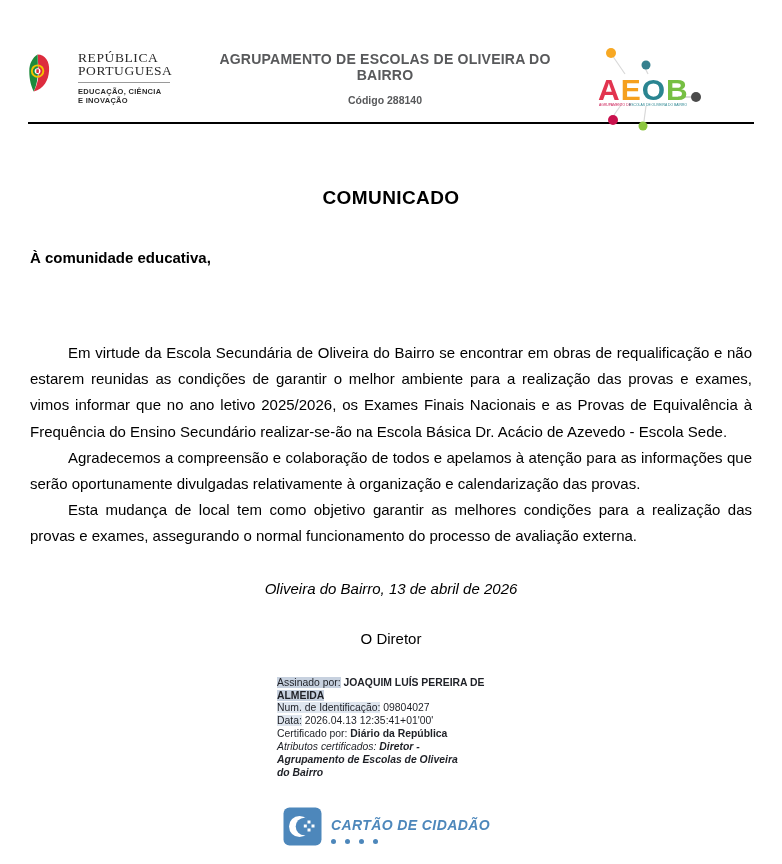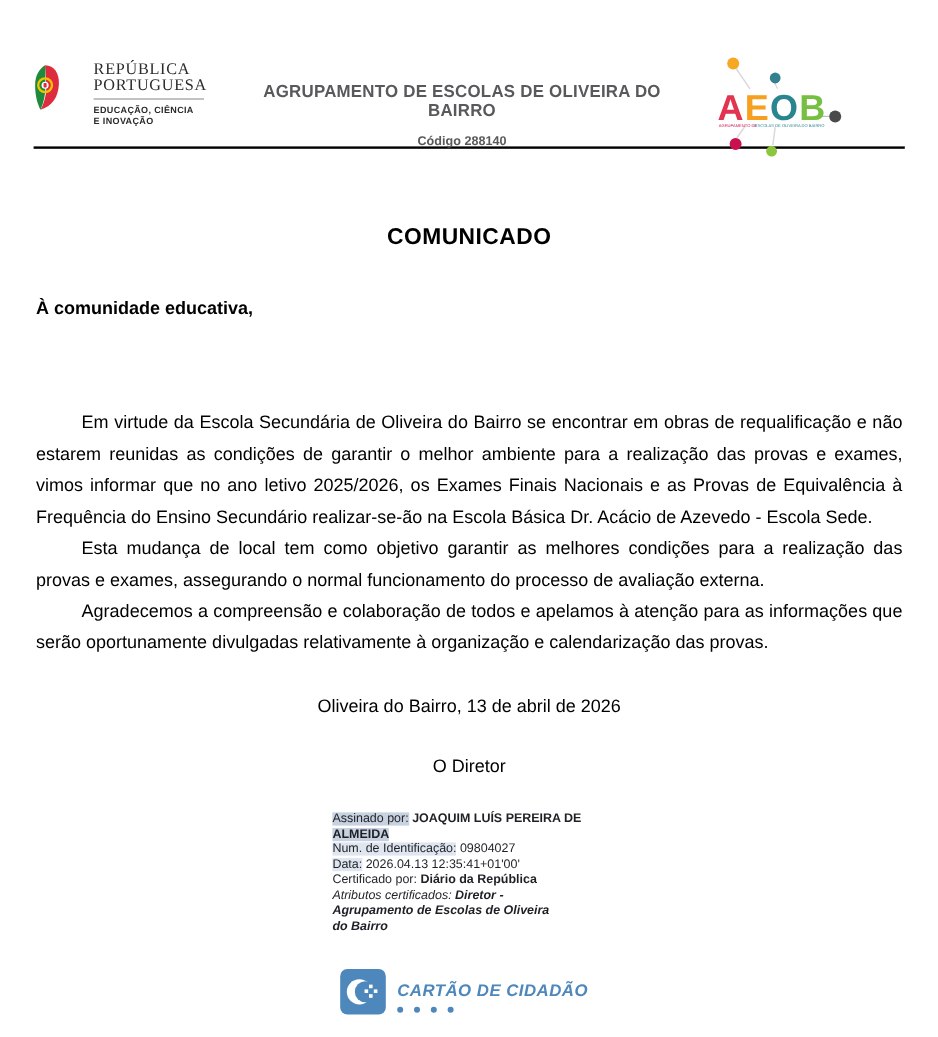--- a/index.html
+++ b/index.html
@@ -33,21 +33,21 @@
     color: #2b2b2b;
   }
   .gov-divider { border-top: 1px solid #9a9a9a; width: 92px; margin: 5px 0 4px 0; }
   .gov-dept {
     font-size: 7.5px;
     font-weight: bold;
     line-height: 9px;
     letter-spacing: 0.3px;
     color: #2b2b2b;
   }
-  .header-center { flex: 1; text-align: center; position: relative; top: 20px; }
+  .header-center { flex: 1; text-align: center; position: relative; top: 2px; }
   .school-name {
     font-size: 14.5px;
     font-weight: bold;
     color: #58595b;
     letter-spacing: 0.2px;
     transform: scaleX(0.97);
   }
   .school-code {
     margin-top: 11px;
     font-size: 10.5px;
@@ -76,20 +76,21 @@
   .paragraphs p {
     font-size: 15px;
     line-height: 26.2px;
     text-align: justify;
     text-indent: 38px;
   }
   .date-line {
     margin-top: 30px;
     text-align: center;
     font-size: 15px;
+    font-style: italic;
   }
   .signer-role {
     margin-top: 33px;
     text-align: center;
     font-size: 15px;
   }
 
   
   .sig-block {
     margin-top: 30px;
@@ -185,22 +186,22 @@
   <hr class="rule">
 
   <div class="doc">
 
     <div class="doc-title">COMUNICADO</div>
 
     <div class="salutation">À comunidade educativa,</div>
 
     <div class="paragraphs">
       <p>Em virtude da Escola Secundária de Oliveira do Bairro se encontrar em obras de requalificação e não estarem reunidas as condições de garantir o melhor ambiente para a realização das provas e exames, vimos informar que no ano letivo 2025/2026, os Exames Finais Nacionais e as Provas de Equivalência à Frequência do Ensino Secundário realizar-se-ão na Escola Básica Dr. Acácio de Azevedo - Escola Sede.</p>
+      <p>Agradecemos a compreensão e colaboração de todos e apelamos à atenção para as informações que serão oportunamente divulgadas relativamente à organização e calendarização das provas.</p>
       <p>Esta mudança de local tem como objetivo garantir as melhores condições para a realização das provas e exames, assegurando o normal funcionamento do processo de avaliação externa.</p>
-      <p>Agradecemos a compreensão e colaboração de todos e apelamos à atenção para as informações que serão oportunamente divulgadas relativamente à organização e calendarização das provas.</p>
     </div>
 
     <div class="date-line">Oliveira do Bairro, 13 de abril de 2026</div>
 
     <div class="signer-role">O Diretor</div>
 
     <div class="sig-block">
       <div class="sig-line">
         <span class="hl">Assinado por:</span>
         <span class="b">JOAQUIM LUÍS PEREIRA DE</span>

